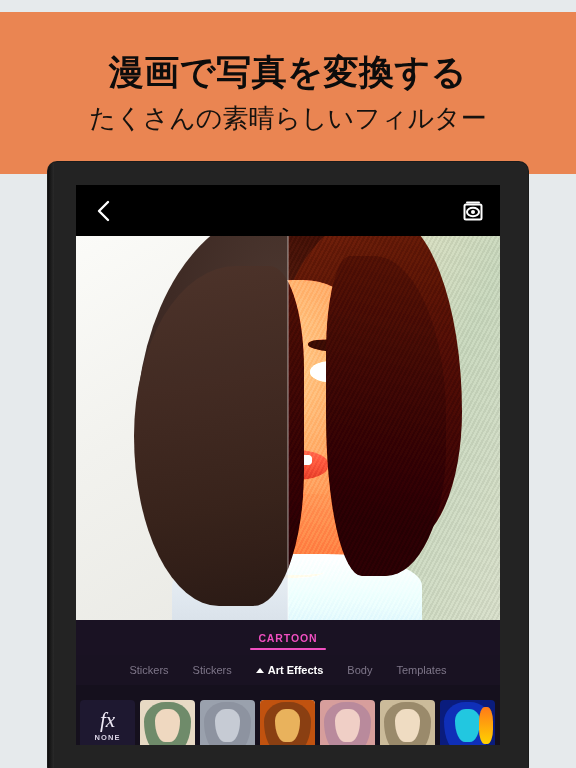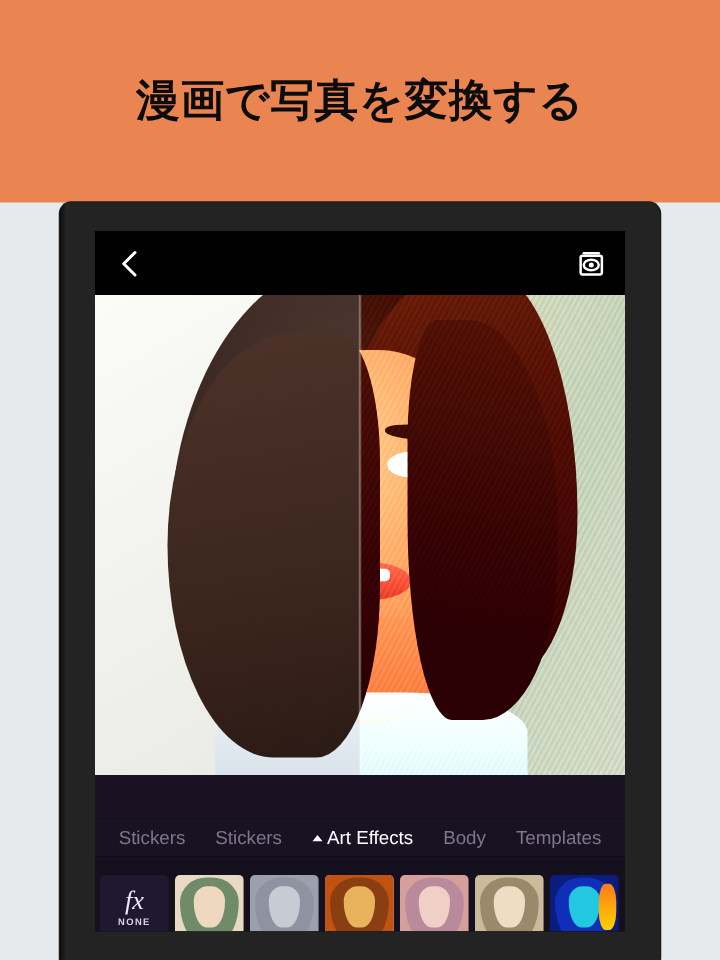--- a/index.html
+++ b/index.html
@@ -5,21 +5,21 @@
   * { margin:0; padding:0; box-sizing:border-box; }
   html, body {
     width:576px; height:768px; overflow:hidden;
     background:#e6eaec;
     font-family:"Liberation Sans", sans-serif;
   }
   #root { position:relative; width:576px; height:768px; }
 
   
   .promo {
-    position:absolute; left:0; top:0; width:576px; height:162px;
+    position:absolute; left:0; top:12px; width:576px; height:162px;
     background:#ea8552;
     display:flex; flex-direction:column; align-items:center; justify-content:center;
   }
   .promo-title {
     font-size:35px; font-weight:bold; color:#0c0c0c; letter-spacing:0.5px;
     line-height:1.15; white-space:nowrap;
   }
   .promo-sub {
     margin-top:11px; font-size:26px; font-weight:400; color:#15120f;
     line-height:1.15; white-space:nowrap;
@@ -147,24 +147,24 @@
     content:""; position:absolute; left:8px; right:8px; bottom:5px;
     height:2px; background:#ef4fc0; border-radius:2px;
   }
 
   
   .sec-nav {
     position:absolute; left:0; top:470px; width:100%; height:30px;
     background:#191222; display:flex; align-items:center; justify-content:center; gap:0;
   }
   .sec-item {
-    padding:0 12px; font-size:15px; color:#7e7689; cursor:pointer; white-space:nowrap;
+    padding:0 12px; font-size:11px; color:#7e7689; cursor:pointer; white-space:nowrap;
     display:flex; align-items:center; gap:4px;
   }
-  .sec-item.active { color:#ffffff; font-weight:normal; }
+  .sec-item.active { color:#ffffff; font-weight:bold; }
   .caret { display:inline-block; width:0; height:0;
     border-left:4px solid transparent; border-right:4px solid transparent;
     border-bottom:5px solid #ffffff; }
 
   
   .strip {
     position:absolute; left:0; top:500px; width:100%; height:60px;
     background:#15101d; display:flex; align-items:center; gap:5px;
     padding:0 4px; overflow:hidden;
   }
@@ -186,20 +186,21 @@
   .tmini .thair { position:absolute; left:8%; top:4%; width:84%; height:94%;
     border-radius:46% 46% 30% 30%/40% 40% 60% 60%; }
 </style>
 </head>
 <body>
 
 <div id="root">
 
   <div class="promo">
     <div class="promo-title">漫画で写真を変換する</div>
+    <div class="promo-sub">たくさんの素晴らしいフィルター</div>
   </div>
 
   <div class="device">
     <div class="screen">
 
       <div class="appbar">
         <div class="back-btn">
           <svg width="15" height="24" viewBox="0 0 15 24" aria-hidden="true">
             <polyline points="12,3 3,12 12,21" fill="none" stroke="#ffffff" stroke-width="2.4" stroke-linecap="round" stroke-linejoin="round"></polyline>
           </svg>
@@ -267,20 +268,23 @@
             <div class="necklace"></div>
             <div class="hair-front"></div>
             <div class="hair-front2"></div>
           </div>
         </div>
 
         <div class="seam"></div>
       </div>
 
       <div class="cat-tabs">
+        <div class="cat-tab active">
+          <span>CARTOON</span>
+        </div>
       </div>
 
       <div class="sec-nav">
         <div class="sec-item">
           <span>Stickers</span>
         </div>
         <div class="sec-item">
           <span>Stickers</span>
         </div>
         <div class="sec-item active">

